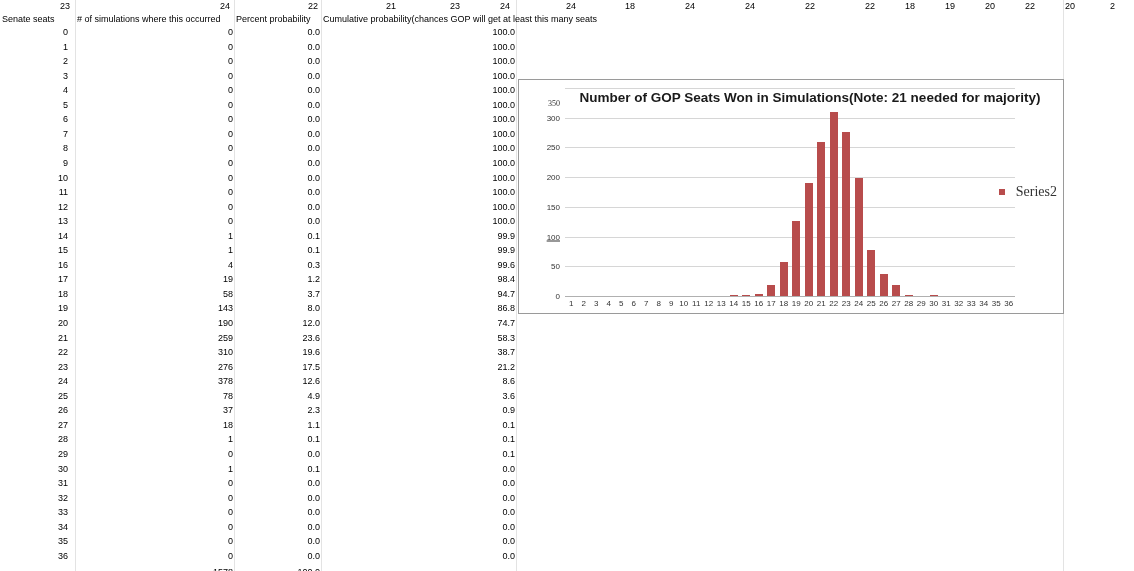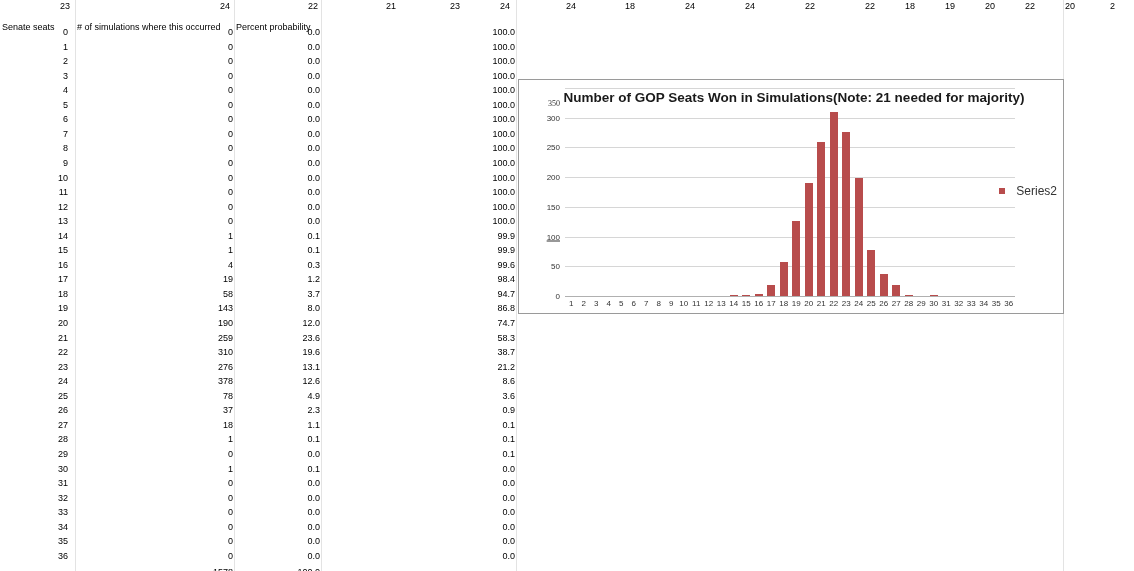--- a/index.html
+++ b/index.html
@@ -29,21 +29,21 @@
   .colline {
     position: absolute; top: 0; width: 1px; height: 571px;
     background: #e3e3e3;
   }
 
   .hdrrow {
     position: absolute; top: 13px; left: 0; height: 13px; width: 1134px;
   }
   .hdrrow .h {
     position: absolute; top: 0; height: 13px; line-height: 13px;
-    font-size: 9px; white-space: nowrap; overflow: hidden; margin-top: 8px;
+    font-size: 9px; white-space: nowrap; overflow: hidden;
   }
 
   .datarow {
     position: absolute; left: 0; height: 13.3px; width: 520px;
   }
   .datarow .c {
     position: absolute; top: 0; height: 13px; line-height: 13px;
     text-align: right; font-size: 9px; white-space: nowrap;
   }
   .c-a { left: 0;   width: 68px; }
@@ -52,21 +52,21 @@
   .c-d { left: 325px; width: 190px; }
 
   
   .chartbox {
     position: absolute; left: 518px; top: 79px;
     width: 546px; height: 235px;
     background: #ffffff;
     border: 1px solid #9a9a9a;
   }
   .chart-title {
-    position: absolute; left: 40px; top: 8px; width: 470px;
+    position: absolute; left: 56px; top: 8px; width: 470px;
     text-align: center; font-size: 13.5px; font-weight: bold; color: #1a1a1a;
     line-height: 19px;
   }
   .ylabels {
     position: absolute; left: 0; top: 8px; width: 44px; height: 208px;
   }
   .ylabels div {
     position: absolute; right: 3px; font-size: 8px; color: #333;
     transform: translateY(-50%); text-align: right;
   }
@@ -88,21 +88,21 @@
   .xlabels {
     position: absolute; left: 46px; top: 219px; width: 450px; height: 12px;
   }
   .xlabels div {
     position: absolute; top: 0; font-size: 8px; color: #333;
     transform: translateX(-50%); text-align: center;
   }
   .legend {
     position: absolute; right: 6px; top: 104px;
     display: flex; align-items: center; gap: 11px;
-    font-size: 12px; color: #333;
+    font-size: 14px; color: #333; font-family: Liberation Serif, serif;
   }
   .legend .swatch {
     width: 6px; height: 6px; background: #b84c4c; display: inline-block;
   }
 </style>
 </head>
 <body>
 
 <div id="root">
 
@@ -132,20 +132,21 @@
         <div class="cell" style="left: 960px; width: 35px;">20</div>
         <div class="cell" style="left: 1000px; width: 35px;">22</div>
         <div class="cell" style="left: 1040px; width: 35px;">20</div>
         <div class="cell" style="left: 1080px; width: 35px;">2</div>
       </div>
 
     <div class="hdrrow">
       <div class="h" style="left:2px;width:73px">Senate seats</div>
       <div class="h" style="left:77px;width:156px"># of simulations where this occurred</div>
       <div class="h" style="left:236px;width:85px">Percent probability</div>
+      <div class="h" style="left:323px;width:320px">Cumulative probability(chances GOP will get at least this many seats</div>
     </div>
 
     <div id="rows">
         <div class="datarow" style="top: 26px;">
           <div class="c c-a">0</div>
           <div class="c c-b">0</div>
           <div class="c c-c">0.0</div>
           <div class="c c-d">100.0</div>
         </div>
         <div class="datarow" style="top: 40.55px;">
@@ -276,21 +277,21 @@
         </div>
         <div class="datarow" style="top: 346.1px;">
           <div class="c c-a">22</div>
           <div class="c c-b">310</div>
           <div class="c c-c">19.6</div>
           <div class="c c-d">38.7</div>
         </div>
         <div class="datarow" style="top: 360.65px;">
           <div class="c c-a">23</div>
           <div class="c c-b">276</div>
-          <div class="c c-c">13.1</div>
+          <div class="c c-c">17.5</div>
           <div class="c c-d">21.2</div>
         </div>
         <div class="datarow" style="top: 375.2px;">
           <div class="c c-a">24</div>
           <div class="c c-b">378</div>
           <div class="c c-c">12.6</div>
           <div class="c c-d">8.6</div>
         </div>
         <div class="datarow" style="top: 389.75px;">
           <div class="c c-a">25</div>

